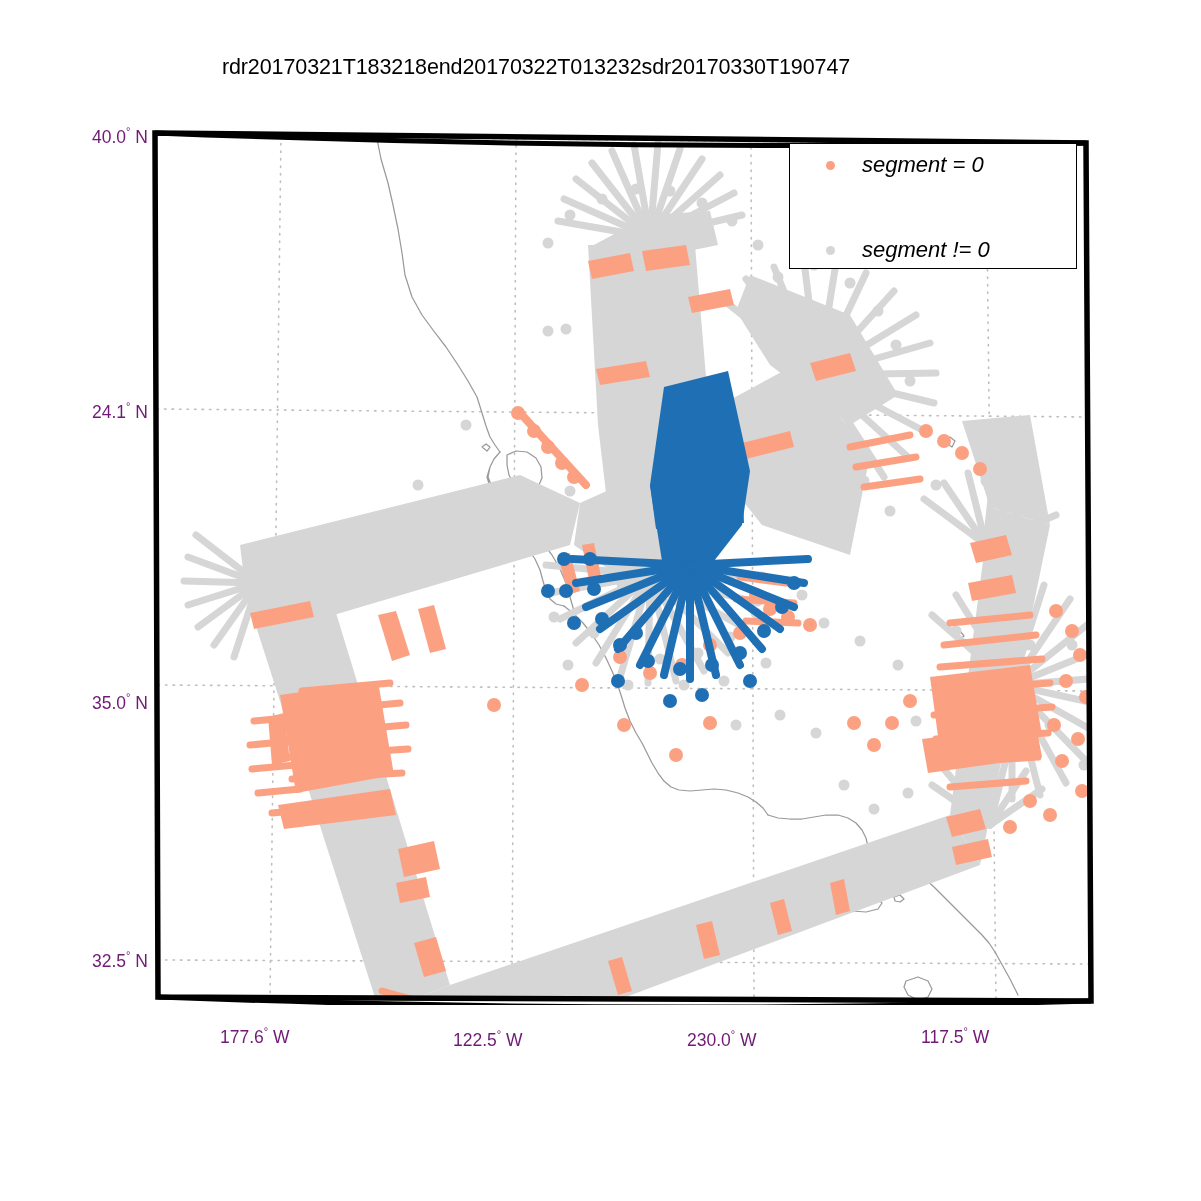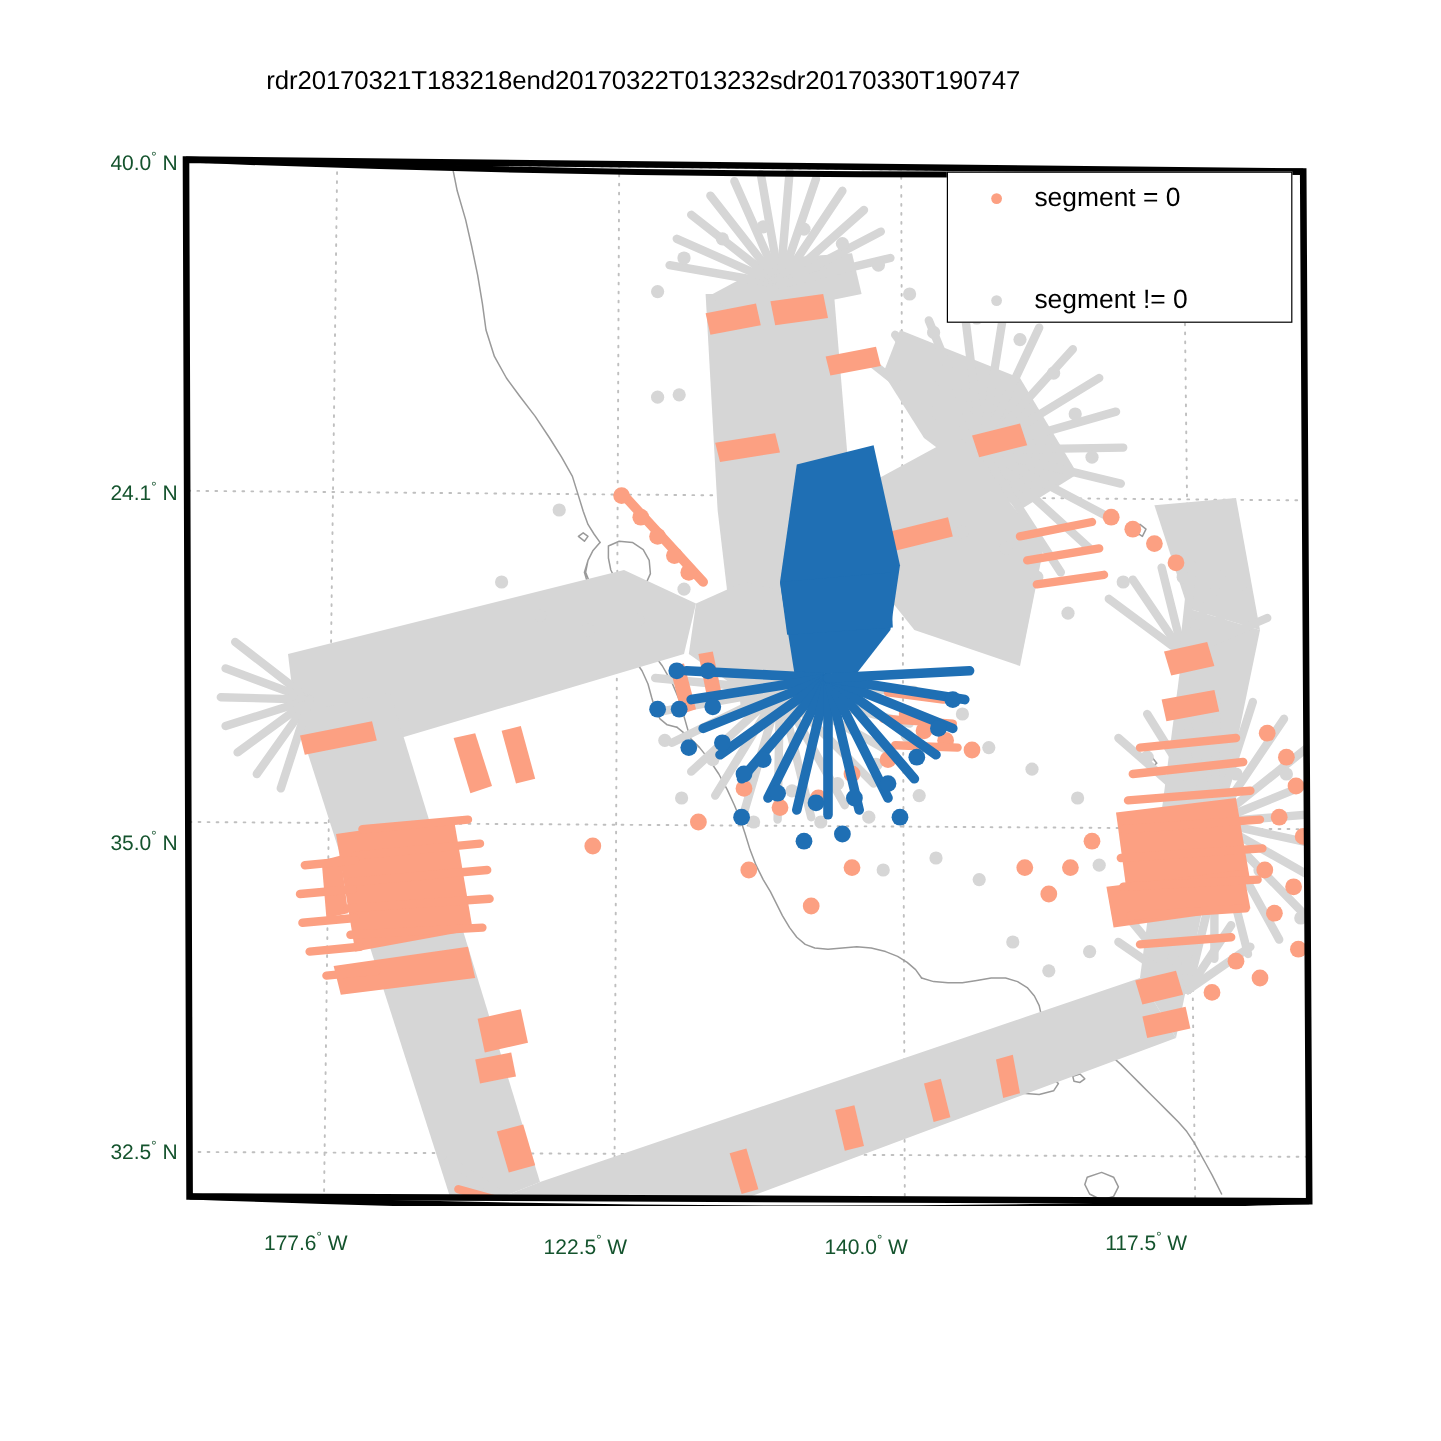--- a/index.html
+++ b/index.html
@@ -8,29 +8,29 @@
 
   
   #title-block{position:absolute;left:0;top:52px;width:1072px;text-align:center;}
   .title-line{display:block;color:#000;font-size:21.5px;line-height:30px;letter-spacing:-0.1px;font-family:"Liberation Sans",sans-serif;white-space:pre;}
 
   
   #axes{position:absolute;left:150px;top:125px;width:945px;height:880px;}
   #axes svg{display:block;}
 
   
-  .ticklabel{position:absolute;color:#14532d;font-size:17.5px;white-space:nowrap;font-family:"Liberation Sans",sans-serif;}
+  .ticklabel{position:absolute;color:#701a75;font-size:17.5px;white-space:nowrap;font-family:"Liberation Sans",sans-serif;}
   .ticklabel .deg{font-size:11px;vertical-align:super;position:relative;top:-1px;}
   .ylab{text-align:right;}
 
   
   #legend{position:absolute;left:789px;top:143px;width:288px;height:126px;background:#ffffff;border:1.6px solid #000;box-sizing:border-box;z-index:40;}
   .legend-row{position:absolute;left:0;width:100%;height:42px;}
   .legend-marker{position:absolute;left:36px;top:50%;width:9px;height:9px;margin-top:-4.5px;border-radius:50%;}
-  .legend-text{position:absolute;left:72px;top:50%;transform:translateY(-50%);font-size:22px;color:#000;white-space:nowrap;font-family:"Liberation Sans",sans-serif;}
+  .legend-text{position:absolute;left:72px;top:50%;transform:translateY(-50%);font-size:22px;color:#000;white-space:nowrap;font-family:"Liberation Sans",sans-serif;font-style:italic;}
 </style>
 </head>
 <body>
 
 <div id="figure">
 
   <div id="title-block">
     <span class="title-line">rdr20170321T183218end20170322T013232sdr20170330T190747</span>
   </div>
 
@@ -518,21 +518,21 @@
     <span>32.5</span><span class="deg">°</span>&nbsp;<span>N</span>
   </div>
 
   <div class="ticklabel" style="left:220px;top:1026px;">
     <span>177.6</span><span class="deg">°</span>&nbsp;<span>W</span>
   </div>
   <div class="ticklabel" style="left:453px;top:1029px;">
     <span>122.5</span><span class="deg">°</span>&nbsp;<span>W</span>
   </div>
   <div class="ticklabel" style="left:687px;top:1029px;">
-    <span>140.0</span><span class="deg">°</span>&nbsp;<span>W</span>
+    <span>230.0</span><span class="deg">°</span>&nbsp;<span>W</span>
   </div>
   <div class="ticklabel" style="left:921px;top:1026px;">
     <span>117.5</span><span class="deg">°</span>&nbsp;<span>W</span>
   </div>
 
   <div id="legend">
     <div class="legend-row" style="top:0px;">
       <span class="legend-marker" style="background:#fca082;"></span>
       <span class="legend-text">segment = 0</span>
     </div>

